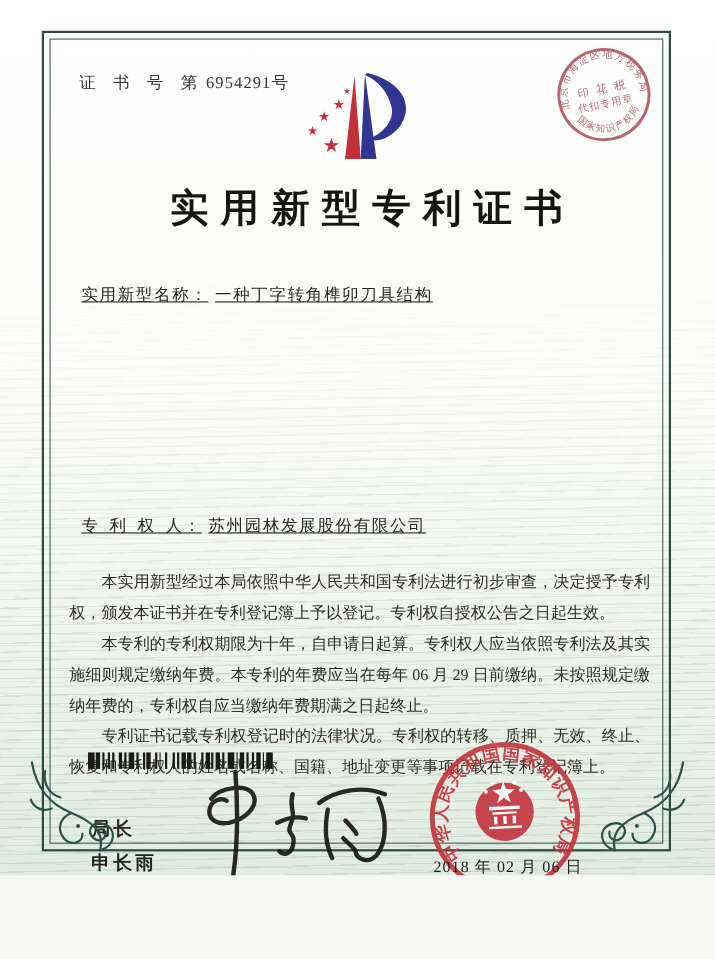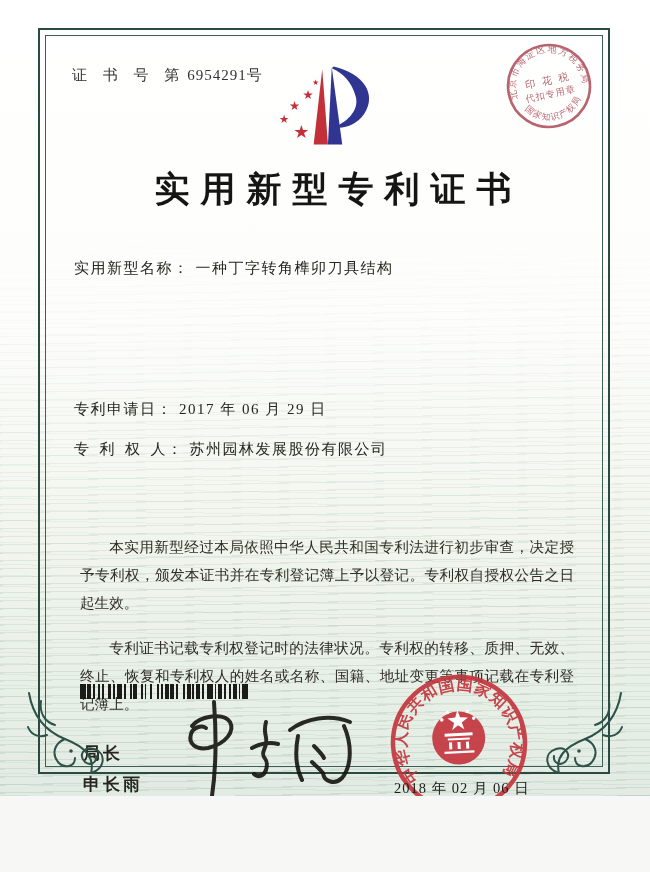--- a/index.html
+++ b/index.html
@@ -16,25 +16,25 @@
     mask-image:linear-gradient(to bottom,transparent 30%,rgba(0,0,0,.85) 72%,#000 100%);
   }
   .frame-outer{position:absolute;left:38px;top:28px;right:40px;bottom:22px;border:2.5px solid #2b4a42;}
   .frame-inner{position:absolute;left:45px;top:35px;right:47px;bottom:29px;border:1px solid #3c6057;}
   .cert-no{position:absolute;left:72px;top:66px;font-size:15px;color:#333;}
   .cert-no .sp{letter-spacing:6px;}
   .cert-no .num{letter-spacing:1px;margin-left:2px;}
   .logo{position:absolute;left:262px;top:54px;}
   .title{position:absolute;left:16px;right:0;top:166px;text-align:center;font-size:35px;font-weight:700;
     letter-spacing:11px;text-indent:11px;color:#151513;}
-  .field{position:absolute;left:74px;font-size:15px;letter-spacing:1.5px;color:#26261f;white-space:nowrap;}
+  .field{position:absolute;left:74px;font-size:15px;letter-spacing:1.5px;color:#26261f;white-space:nowrap;text-decoration:underline;}
   .flabel{margin-right:6px;}
   .paras{position:absolute;left:63px;top:516px;width:528px;font-size:14.6px;line-height:28px;
     color:#2e2d26;text-align:justify;}
-  .paras p{margin:17px;text-indent:2em;}
+  .paras p{margin:0;text-indent:2em;}
   .barcode{position:absolute;left:80px;top:684px;width:168px;height:15px;display:flex;align-items:stretch;}
   .barcode span{display:block;height:100%;}
   .signer{position:absolute;left:83px;top:738px;font-family:"Liberation Sans","DejaVu Sans",sans-serif;
     font-size:17px;font-weight:600;letter-spacing:3px;color:#26261f;line-height:31px;}
   .signature{position:absolute;left:162px;top:696px;}
   .seal{position:absolute;left:388px;top:672px;}
   .seal-date{position:absolute;left:394px;top:779px;font-size:14.5px;letter-spacing:1px;color:#1d1c18;z-index:6;white-space:nowrap;}
   .tax-stamp{position:absolute;left:505px;top:42px;}
   .footer{position:absolute;left:0;right:0;top:824px;text-align:center;font-size:13px;letter-spacing:2px;color:#35352e;}
   .flourish{position:absolute;z-index:3;}
@@ -83,29 +83,27 @@
       <text x="43" y="41" fill="#a84350" font-size="10" letter-spacing="2" text-anchor="middle">印 花 税</text>
       <text x="43" y="54" fill="#a84350" font-size="9" letter-spacing="1" text-anchor="middle">代扣专用章</text>
     </g>
   </svg>
 
   <div class="title">实用新型专利证书</div>
 
   <div class="field" style="top:259px">
     <span class="flabel">实用新型名称：</span><span class="fvalue">一种丁字转角榫卯刀具结构</span>
   </div>
-  <div class="field" style="top:400px">
-    <span class="flabel">专利申请日：</span><span class="fvalue">2017 年 06 月 29 日</span>
-  </div>
-  <div class="field" style="top:440px">
+  <div class="field" style="top:469px">
     <span class="flabel">专 利 权 人：</span><span class="fvalue">苏州园林发展股份有限公司</span>
   </div>
 
   <div class="paras">
     <p>本实用新型经过本局依照中华人民共和国专利法进行初步审查，决定授予专利权，颁发本证书并在专利登记簿上予以登记。专利权自授权公告之日起生效。</p>
+    <p>本专利的专利权期限为十年，自申请日起算。专利权人应当依照专利法及其实施细则规定缴纳年费。本专利的年费应当在每年 06 月 29 日前缴纳。未按照规定缴纳年费的，专利权自应当缴纳年费期满之日起终止。</p>
     <p>专利证书记载专利权登记时的法律状况。专利权的转移、质押、无效、终止、恢复和专利权人的姓名或名称、国籍、地址变更等事项记载在专利登记簿上。</p>
   </div>
 
   <div class="barcode" id="barcode">
       <span style="flex-grow: 3; background: rgb(27, 27, 24);"></span>
       <span style="flex-grow: 1; background: transparent;"></span>
       <span style="flex-grow: 2; background: rgb(27, 27, 24);"></span>
       <span style="flex-grow: 1; background: transparent;"></span>
       <span style="flex-grow: 1; background: rgb(27, 27, 24);"></span>
       <span style="flex-grow: 2; background: transparent;"></span>

